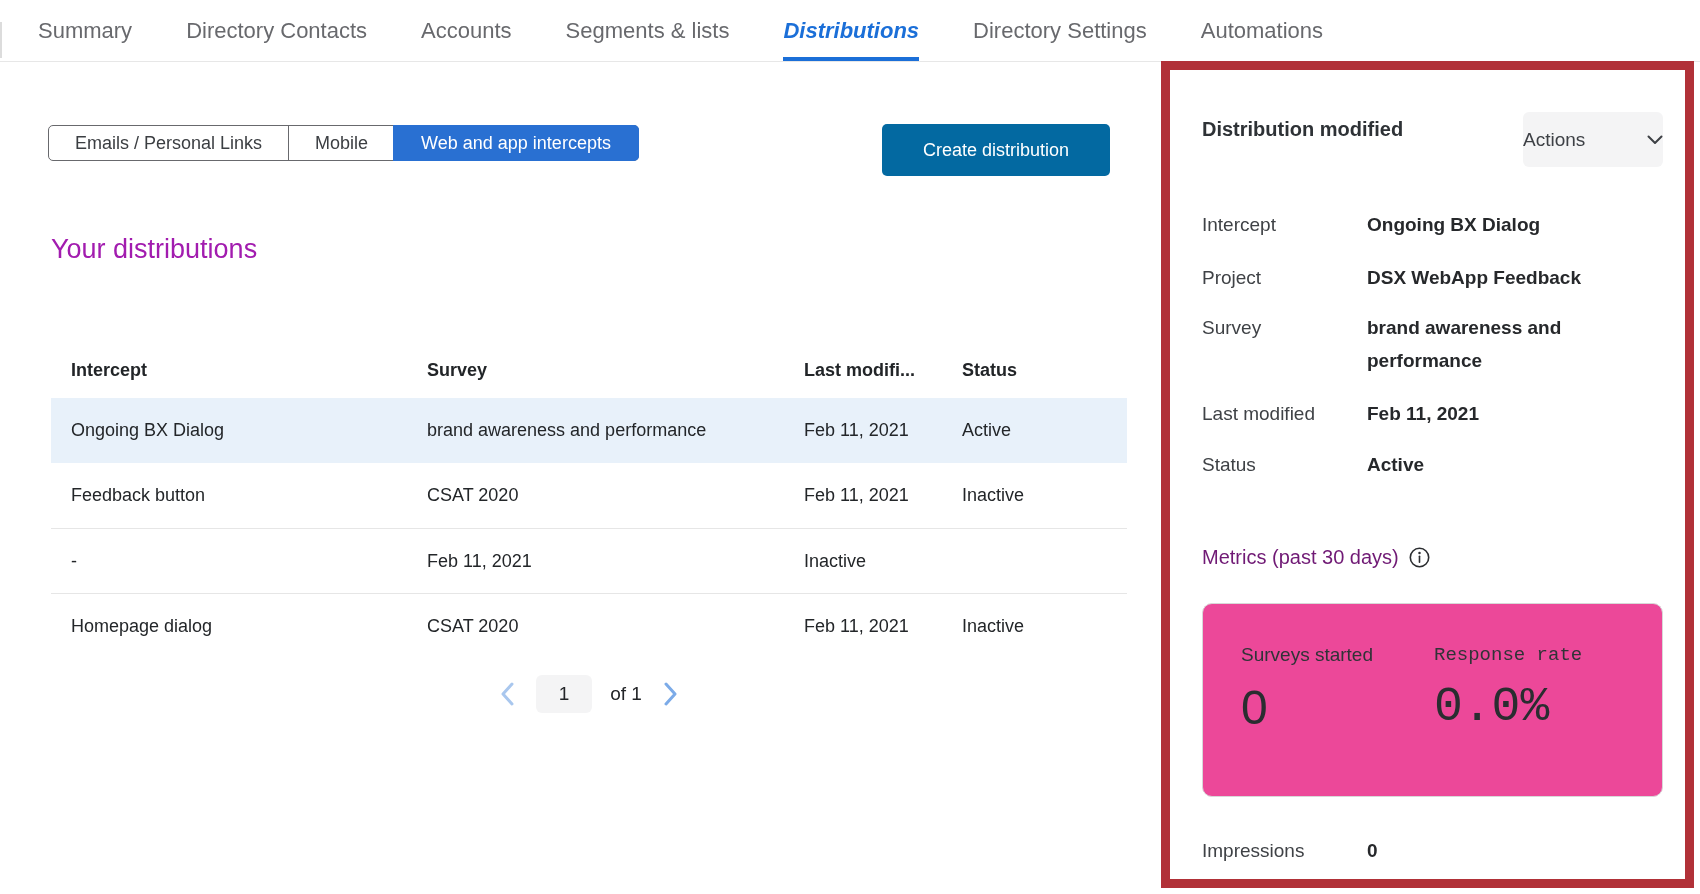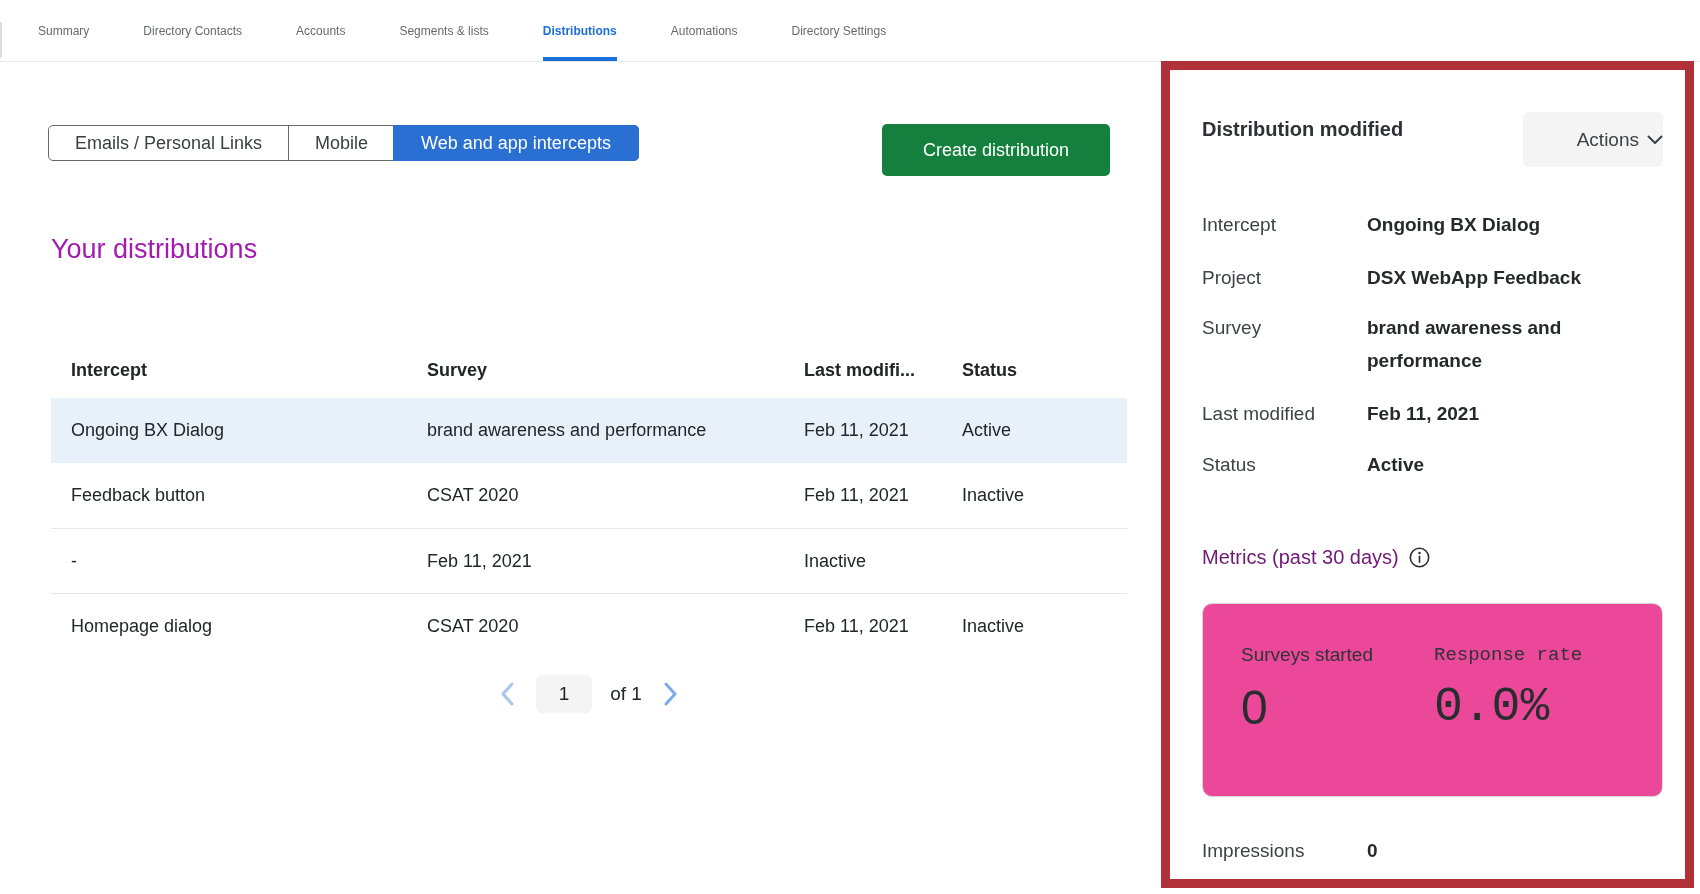--- a/index.html
+++ b/index.html
@@ -24,31 +24,32 @@
     border-bottom: 1px solid #e7e7e7;
     display: flex;
     align-items: stretch;
     padding-left: 38px;
     gap: 54px;
     background: #fff;
   }
   .nav-tab {
     display: flex;
     align-items: center;
-    font-size: 12px;
+    font-size: 22px;
     color: #68696d;
     cursor: pointer;
     border-bottom: 4px solid transparent;
     padding-top: 4px;
     white-space: nowrap;
   }
   .nav-tab.active {
     color: #1b6fd8;
     font-weight: 700;
     border-bottom-color: #1b6fd8;
+    font-style: italic;
   }
   .edge-artifact {
     position: absolute; left: 0; top: 22px;
     width: 2px; height: 36px; background: #dcdcdc;
   }
 
   
   .segmented {
     position: absolute;
     left: 48px; top: 125px;
@@ -72,21 +73,21 @@
     color: #ffffff;
     border: none;
     margin: -1px;
     border-radius: 0 5px 5px 0;
     padding: 0 28px;
   }
   .btn-primary {
     position: absolute;
     left: 882px; top: 124px;
     width: 228px; height: 52px;
-    background: #15803d;
+    background: #0369a1;
     color: #fff;
     font-size: 18px;
     border: none;
     border-radius: 5px;
     cursor: pointer;
     display: flex; align-items: center; justify-content: center;
     font-family: inherit;
   }
 
   
@@ -149,21 +150,21 @@
   .panel-title {
     position: absolute; left: 32px; top: 48px;
     font-size: 20px; font-weight: 700; color: #2e3236;
   }
   .actions-btn {
     position: absolute; left: 353px; top: 42px;
     width: 140px; height: 55px;
     background: #f4f4f5;
     border: none; border-radius: 6px;
     font-size: 19px; color: #3d4045;
-    display: flex; align-items: center; justify-content: flex-end;
+    display: flex; align-items: center; justify-content: space-between;
     gap: 8px;
     cursor: pointer;
     font-family: inherit;
   }
 
   .field-row { position: absolute; left: 32px; width: 470px; display: flex; }
   .field-label { width: 165px; font-size: 19px; color: #3f4246; flex: none; }
   .field-value { font-size: 19px; font-weight: 700; color: #26282b; line-height: 33px; width: 280px; }
   .field-label { line-height: 33px; }
   .f1 { top: 138px; } .f2 { top: 191px; } .f3 { top: 241px; } .f4 { top: 327px; } .f5 { top: 378px; }
@@ -196,22 +197,22 @@
 <body>
 
 <div id="screen">
 
   <div class="nav">
     <div class="nav-tab">Summary</div>
     <div class="nav-tab">Directory Contacts</div>
     <div class="nav-tab">Accounts</div>
     <div class="nav-tab">Segments &amp; lists</div>
     <div class="nav-tab active">Distributions</div>
+    <div class="nav-tab">Directory Settings</div>
     <div class="nav-tab">Automations</div>
-    <div class="nav-tab">Directory Settings</div>
   </div>
   <div class="edge-artifact"></div>
 
   <div class="segmented">
     <div class="segment">Emails / Personal Links</div>
     <div class="segment">Mobile</div>
     <div class="segment active">Web and app intercepts</div>
   </div>
 
   <button class="btn-primary">Create distribution</button>

